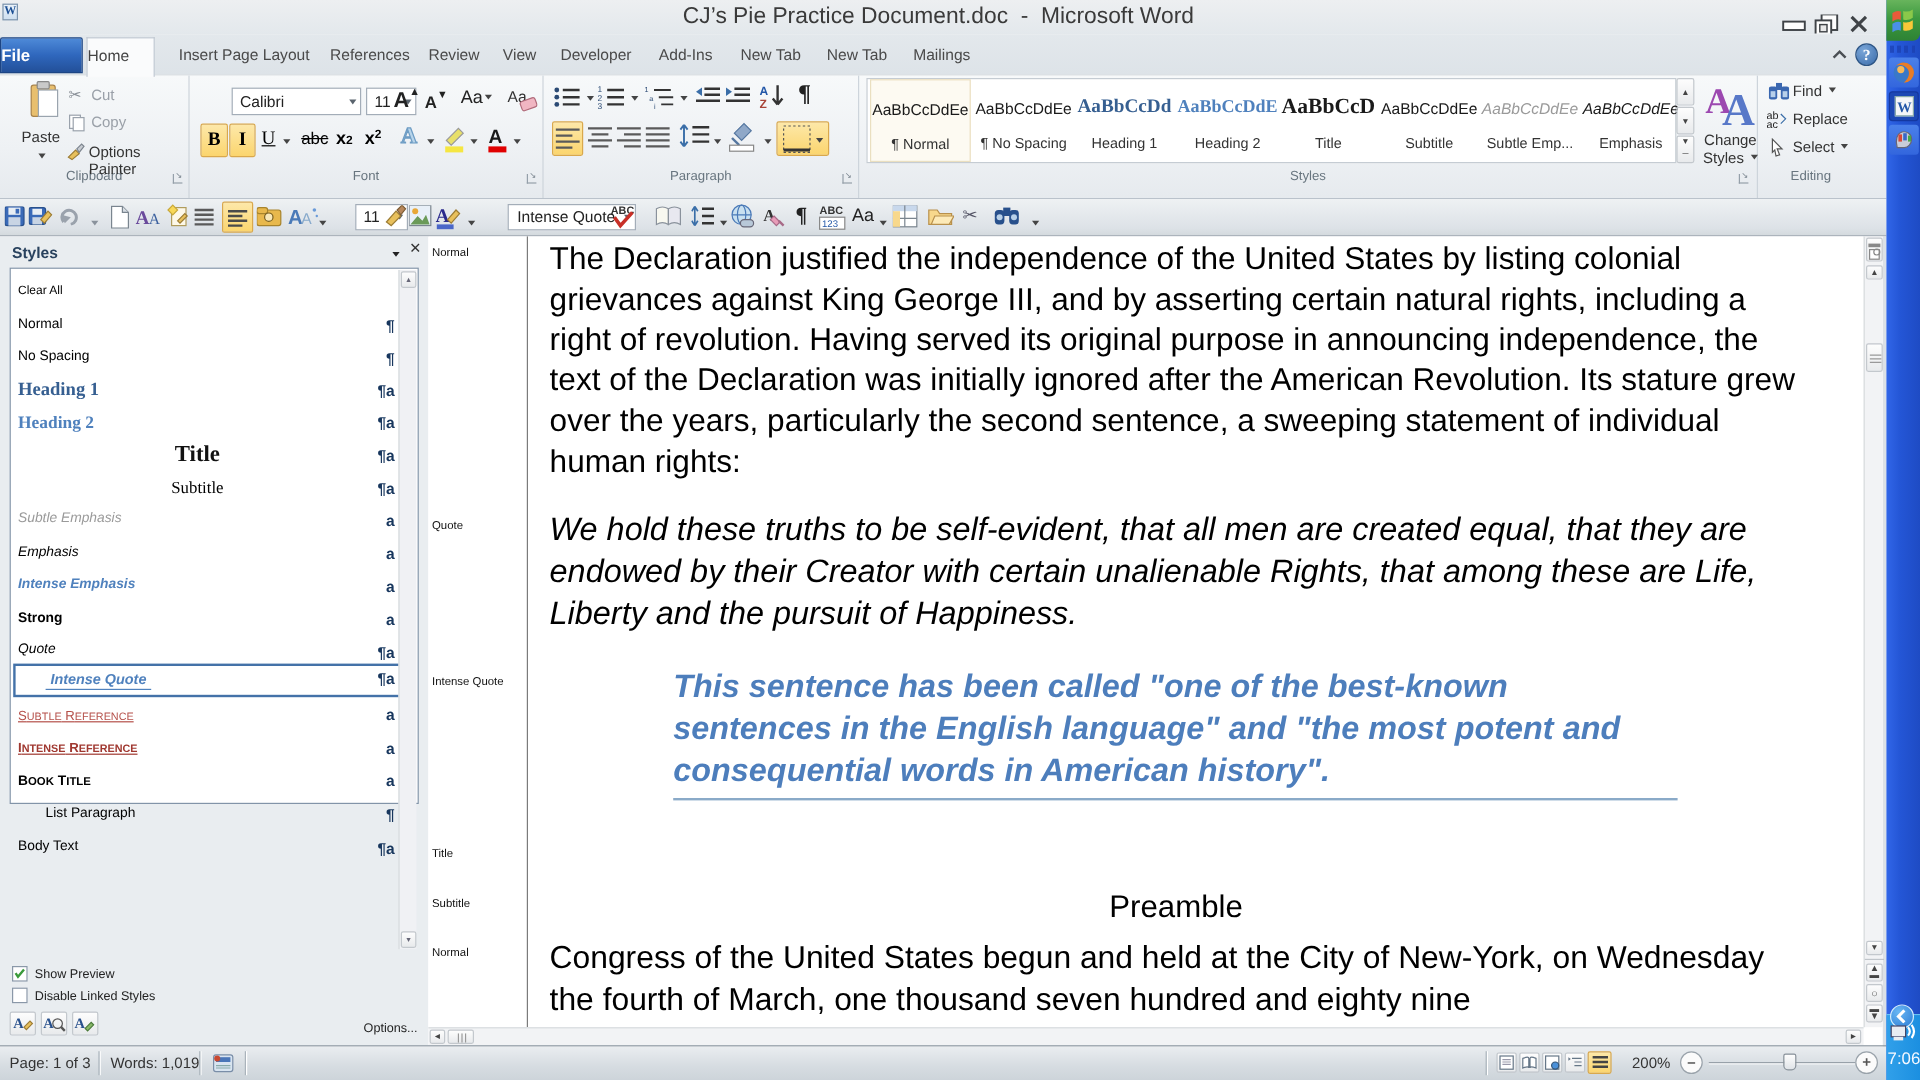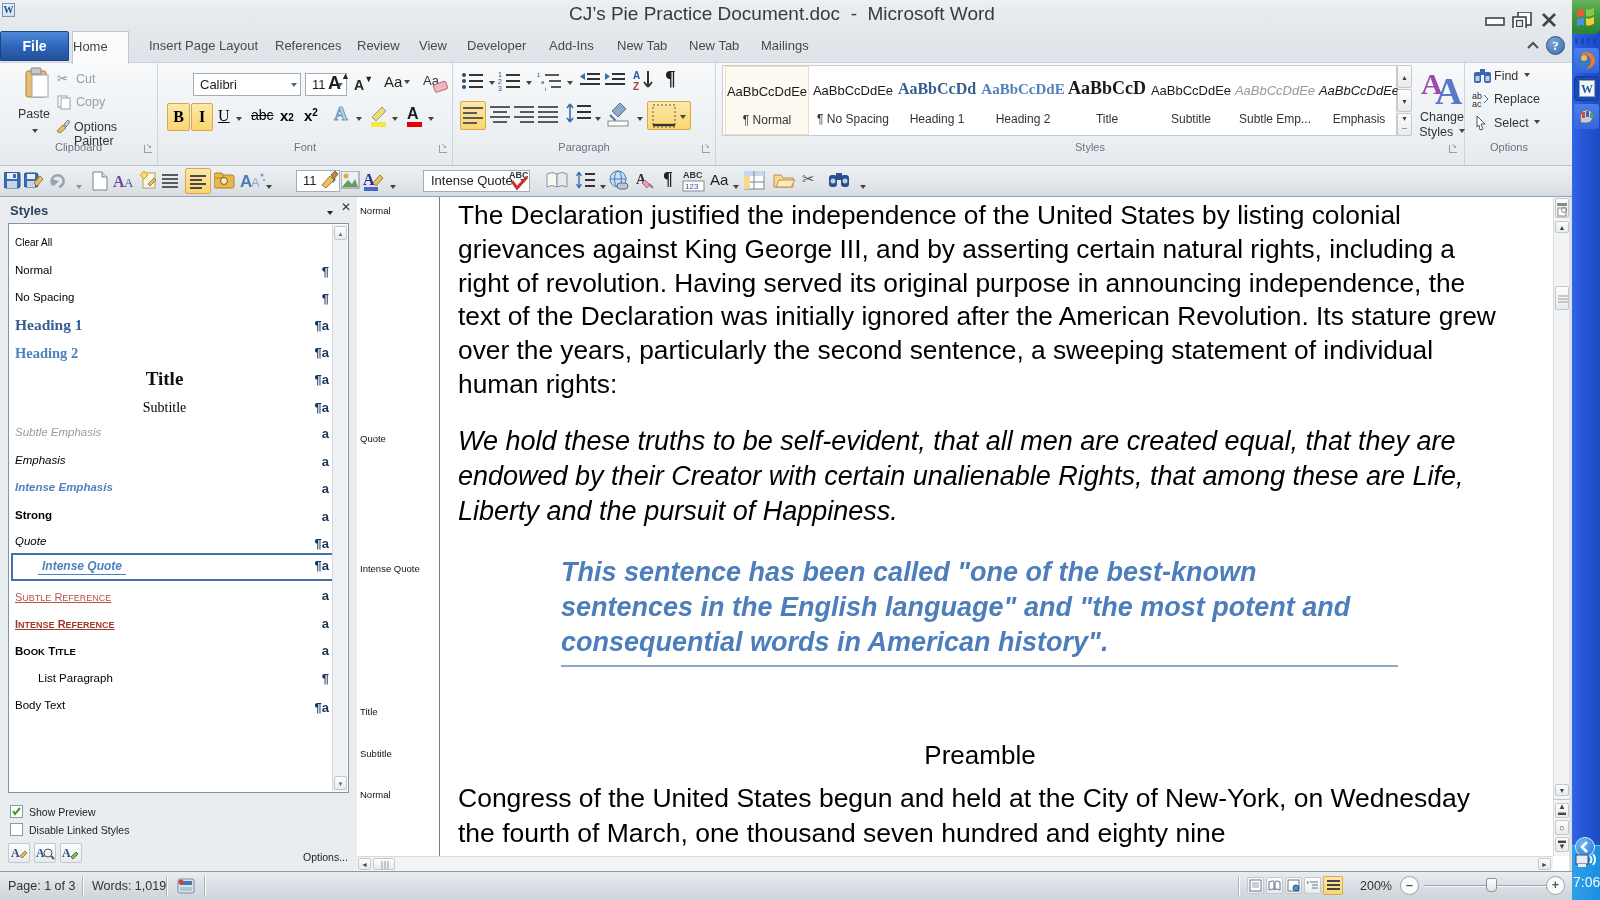--- a/index.html
+++ b/index.html
@@ -11,21 +11,21 @@
 #titlebar { left:0; top:0; width:1572px; height:29px;
   background:linear-gradient(#edeff1,#e3e8ec); }
 #wicon { left:2px; top:3px; width:13px; height:14px; background:linear-gradient(#eaf2fa,#cfe0f0);
   border:1px solid #7a93ad; font:bold 10px "Liberation Serif",serif; color:#1c4f94; text-align:center; line-height:12px;}
 #wtitle { left:-4px; top:3px; width:1572px; text-align:center; font-size:19px; color:#3a3a3a; }
 
 
 #tabrow { left:0; top:29px; width:1572px; height:34px; background:linear-gradient(#e3e8ec,#dde3e8); border-bottom:1px solid #cdd4da; }
 #filetab { left:0; top:2px; width:69px; height:30px; border-radius:2px 2px 0 0;
   background:linear-gradient(#4e8ad8 0%, #2f67bd 50%, #235099 100%);
-  border:1px solid #1d4584; color:#fff; font-weight:bold; font-size:14px; text-align:center; line-height:28px; }
+  border:1px solid #1d4584; color:#fff; font-weight:bold; font-size:14px; line-height:28px; }
 .tab { top:2px; height:32px; font-size:13px; color:#4a4a4a; line-height:30px; }
 #hometab { background:#fafbfc; border:1px solid #bfc7d1; border-bottom:none; color:#444; height:33px; z-index:2; }
 
 
 #ribbon { left:0; top:63px; width:1572px; height:103px;
   background:linear-gradient(#f7f9fa, #eef1f4 60%, #e6eaee 100%); border-bottom:1px solid #bac2cb; }
 .rgroup { top:0; height:102px; border-right:1px solid #cdd4db; }
 .rlabel { position:absolute; bottom:12px; left:0; width:100%; text-align:center; font-size:11px; color:#68757f; }
 .launcher { position:absolute; bottom:12px; width:8px; height:8px; border:1px solid #95a0aa; border-top:none; border-right:none; }
 .launcher:before { content:"\2198"; position:absolute; left:1px; top:-3px; font-size:7px; color:#7b868f;}
@@ -42,21 +42,21 @@
 .gsample { position:absolute; top:17px; left:0; width:100%; font-size:13px; color:#1a1a1a; white-space:nowrap; }
 .glabel { position:absolute; top:46px; left:0; width:100%; font-size:12px; color:#333; white-space:nowrap; }
 
 
 #toolbar { left:0; top:166px; width:1572px; height:31px;
   background:linear-gradient(#eef1f3,#dde2e7 80%, #d4dade); border-bottom:1px solid #99a3ad; }
 
 
 #spane { left:0; top:197px; width:357px; height:674px; background:#e9edf0; }
 #spane-title { position:absolute; left:10px; top:6px; font-size:13px; font-weight:bold; color:#29425e; }
-#slist { position:absolute; left:8px; top:26px; width:341px; height:570px; background:#fff; border:1px solid #8294a8; }
+#slist { position:absolute; left:8px; top:26px; width:341px; height:447px; background:#fff; border:1px solid #8294a8; }
 .srow { position:absolute; left:0; width:322px; padding-left:6px; font-size:11.5px; color:#000; white-space:nowrap; }
 .smark { position:absolute; font-weight:bold; color:#17365d; font-size:13px; left:288px; width:32px; text-align:right; }
 .scroll-sm { position:absolute; right:1px; top:1px; width:15px; height:566px; background:#f0f1f4; border-left:1px solid #d5d9dd; }
 #sfoot { position:absolute; left:0; top:600px; width:357px; }
 .cb { position:absolute; width:13px; height:13px; background:#fff; border:1px solid #8a98a8; }
 .cbl { position:absolute; font-size:10.5px; color:#222; }
 
 
 #docarea { left:357px; top:197px; width:1196px; height:659px; background:#fff; overflow:hidden; }
 #stylecol-line { left:439px; top:197px; width:1px; height:659px; background:#7b7b7b; }
@@ -377,21 +377,21 @@
     <div class="icon" style="left:705px;top:3px;">
         <svg width="42" height="42">
           <text x="0" y="28" font-size="30" font-weight="bold" font-family="Liberation Serif" fill="#9c48b0">A</text>
           <text x="14" y="38" font-size="38" font-weight="bold" font-family="Liberation Serif" fill="#5878c8">A</text>
         </svg>
       </div>
     <div class="icon" style="left:700px;top:47px;width:52px;text-align:center;font-size:12.5px;color:#333;line-height:15px;">Change<br>Styles <span class="dn"></span></div>
   </div>
 
   <div class="abs rgroup" style="left:1465px;width:88px;border-right:none;">
-    <div class="rlabel">Options</div>
+    <div class="rlabel">Editing</div>
     <div class="icon" style="left:9px;top:6px;">
         <svg width="17" height="15">
           <g fill="#3a67b0">
             <rect x="0" y="3" width="7" height="11" rx="2"></rect>
             <rect x="10" y="3" width="7" height="11" rx="2"></rect>
             <rect x="6" y="0" width="5" height="6"></rect>
           </g>
           <rect x="1.5" y="7" width="4" height="5" fill="#b8d0ea"></rect>
           <rect x="11.5" y="7" width="4" height="5" fill="#b8d0ea"></rect>
         </svg>

